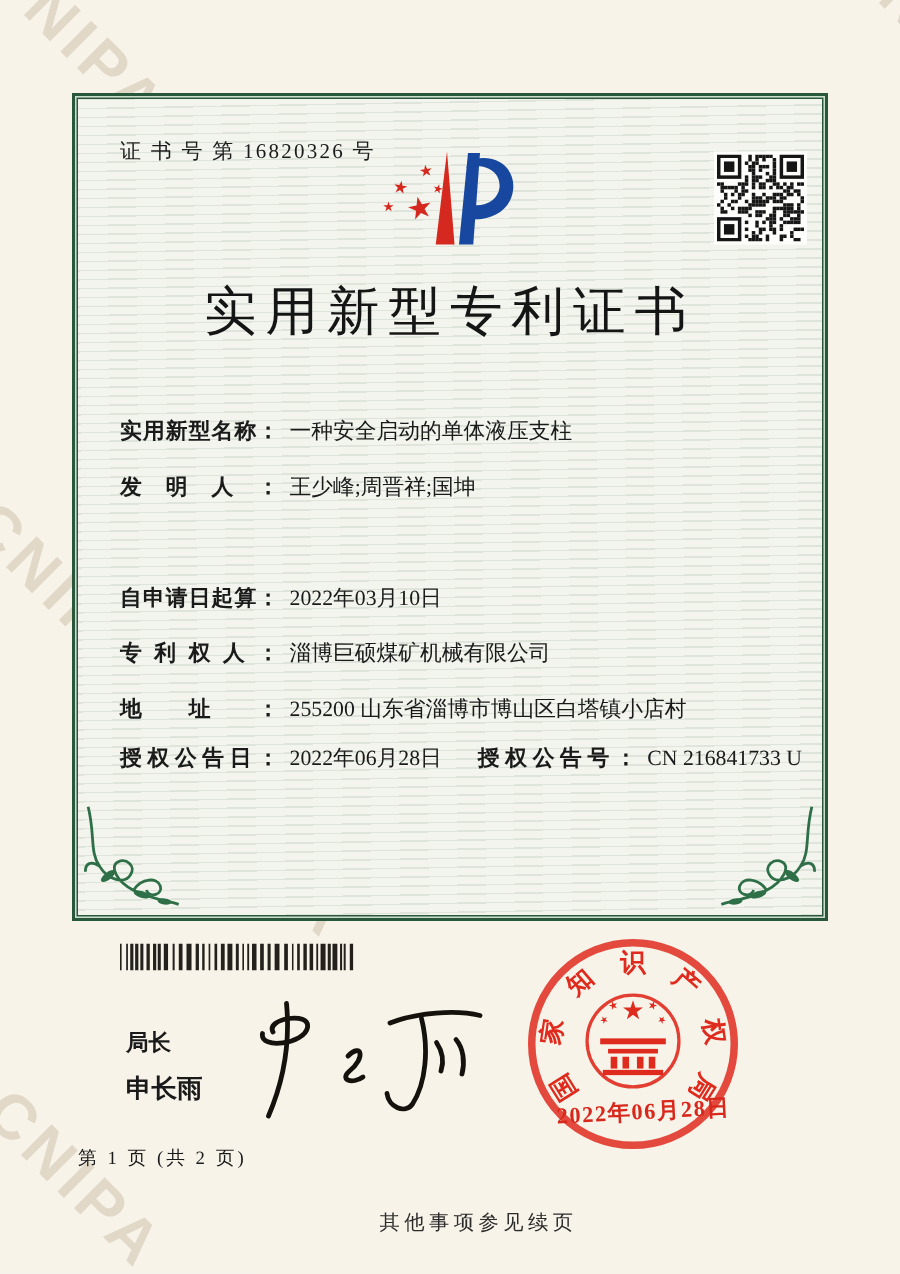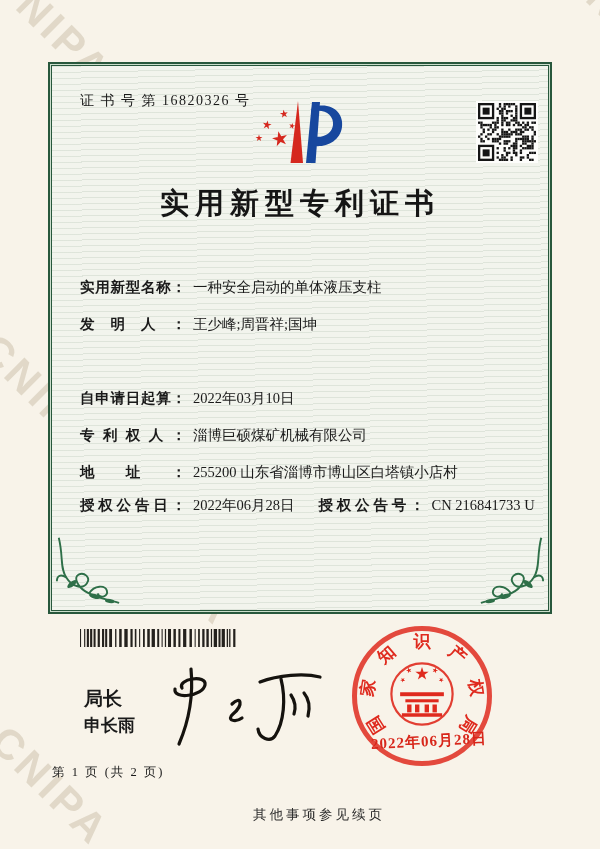--- a/index.html
+++ b/index.html
@@ -30,39 +30,39 @@
         rgba(118,146,120,0.16) 0px, rgba(118,146,120,0.16) 1px,
         rgba(0,0,0,0) 1px, rgba(0,0,0,0) 6px),
       #f2f4ed;
   }
   
   .cert-no{position:absolute;left:28px;top:26px;font-size:14px;letter-spacing:1.5px;}
   .logo{position:absolute;left:202px;top:32px;}
   .qr{position:absolute;left:424px;top:35px;width:58px;height:58px;background:#fdfdfb;padding:2px;}
   .title{
     position:absolute;left:0;top:118px;width:100%;text-align:center;
-    font-size:29px;font-weight:bold;letter-spacing:6px;color:#151515;
+    font-size:35px;font-weight:normal;letter-spacing:6px;color:#151515;
   }
   
   .row{position:absolute;left:28px;font-size:14.5px;white-space:nowrap;margin-top:36px;}
   .flabel{
     display:inline-block;width:106px;font-weight:bold;
     text-align:justify;text-align-last:justify;vertical-align:bottom;
   }
   .fvalue{margin-left:7px;}
   .gap{display:inline-block;width:24px;}
   
   .body-text{
     position:absolute;left:26px;right:24px;top:414px;
     font-size:13.5px;line-height:22px;text-align:justify;color:#1f1f1f;
   }
   .body-text p{margin:0;text-indent:2em;}
   
   .barcode{position:absolute;left:28px;top:563px;}
-  .commissioner-title{position:absolute;left:32px;top:620px;font-size:19px;font-weight:bold;
+  .commissioner-title{position:absolute;left:32px;top:620px;font-size:15px;font-weight:bold;
     font-family:"Liberation Sans","DejaVu Sans",sans-serif;text-align:center;}
   .commissioner-name{position:absolute;left:32px;top:648px;font-size:17px;font-weight:bold;
     font-family:Liberation Serif, serif;}
   .signature{position:absolute;left:92px;top:598px;}
   .seal{
     position:absolute;left:300px;top:560px;width:140px;height:140px;
     box-sizing:border-box;border:5px solid rgba(223,42,30,0.85);border-radius:50%;
   }
   .seal-char{
     position:absolute;left:50%;top:50%;width:20px;height:20px;margin:-10px 0 0 -10px;

